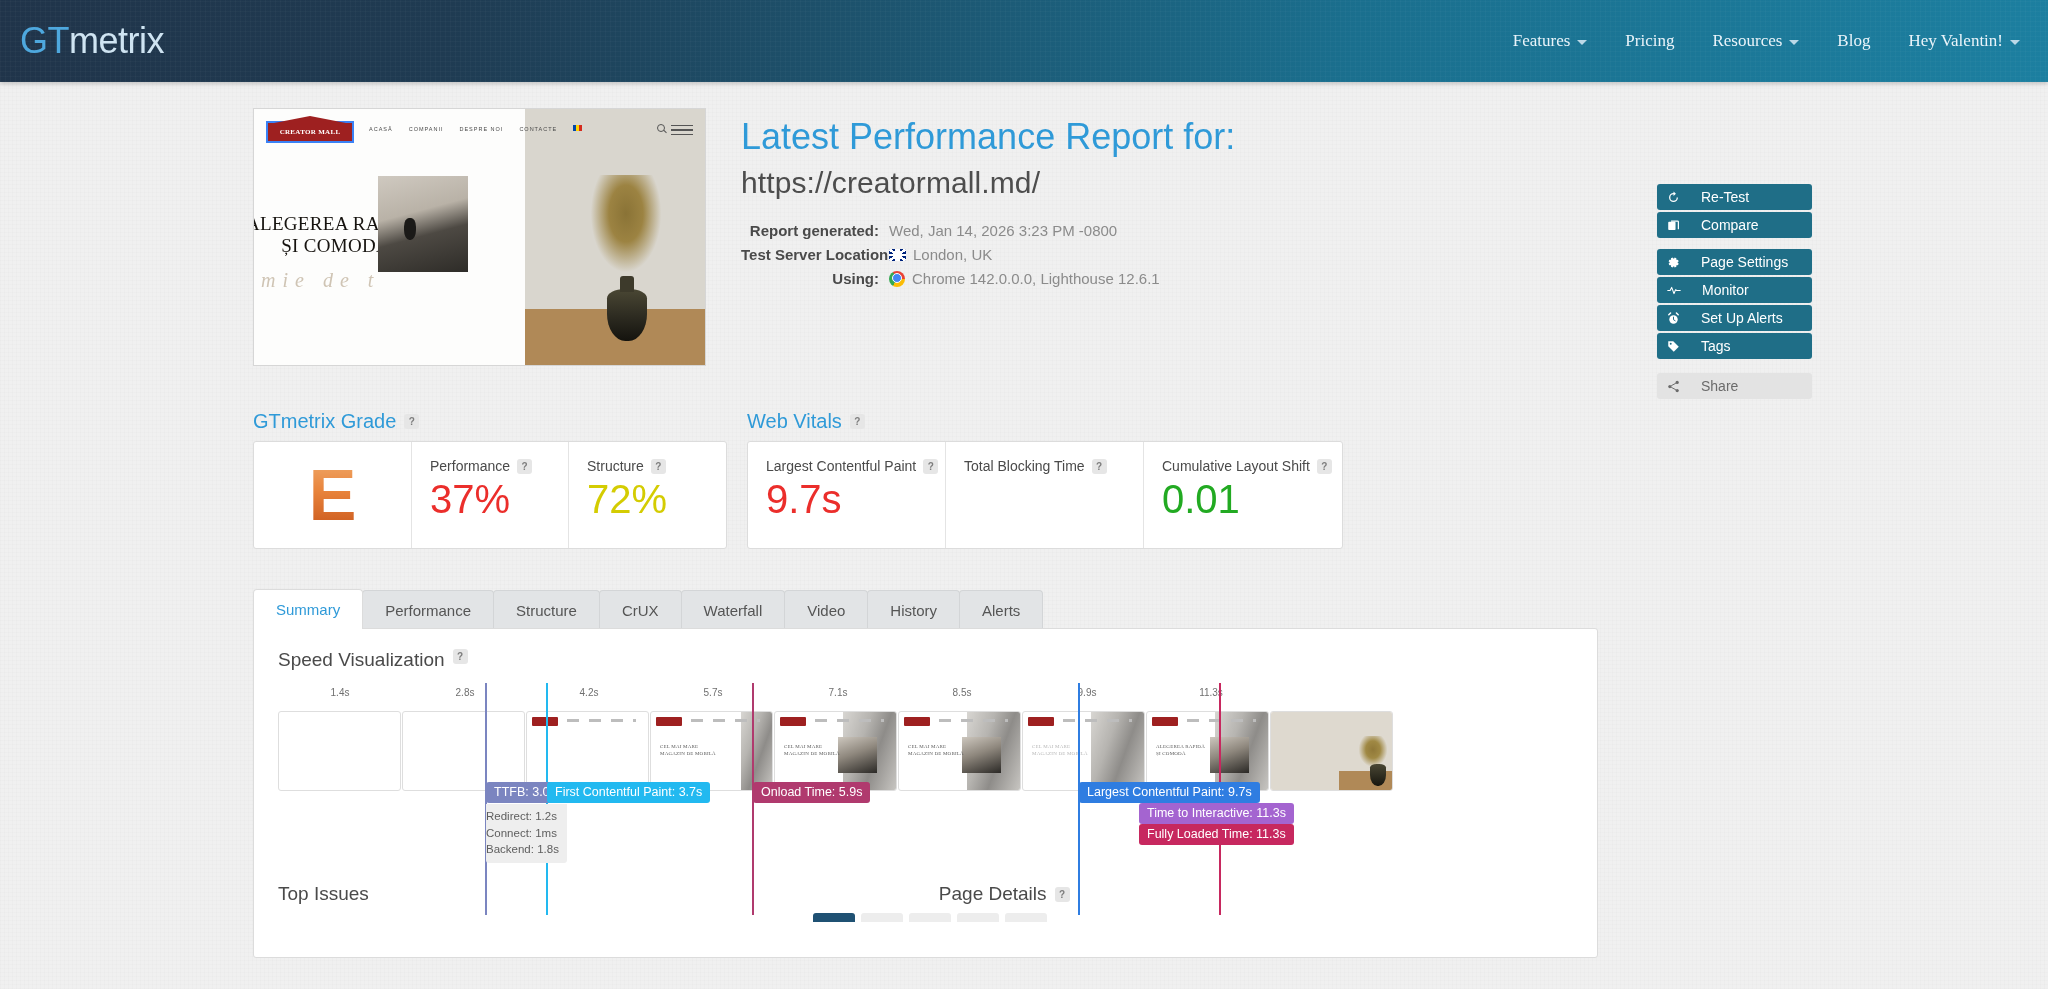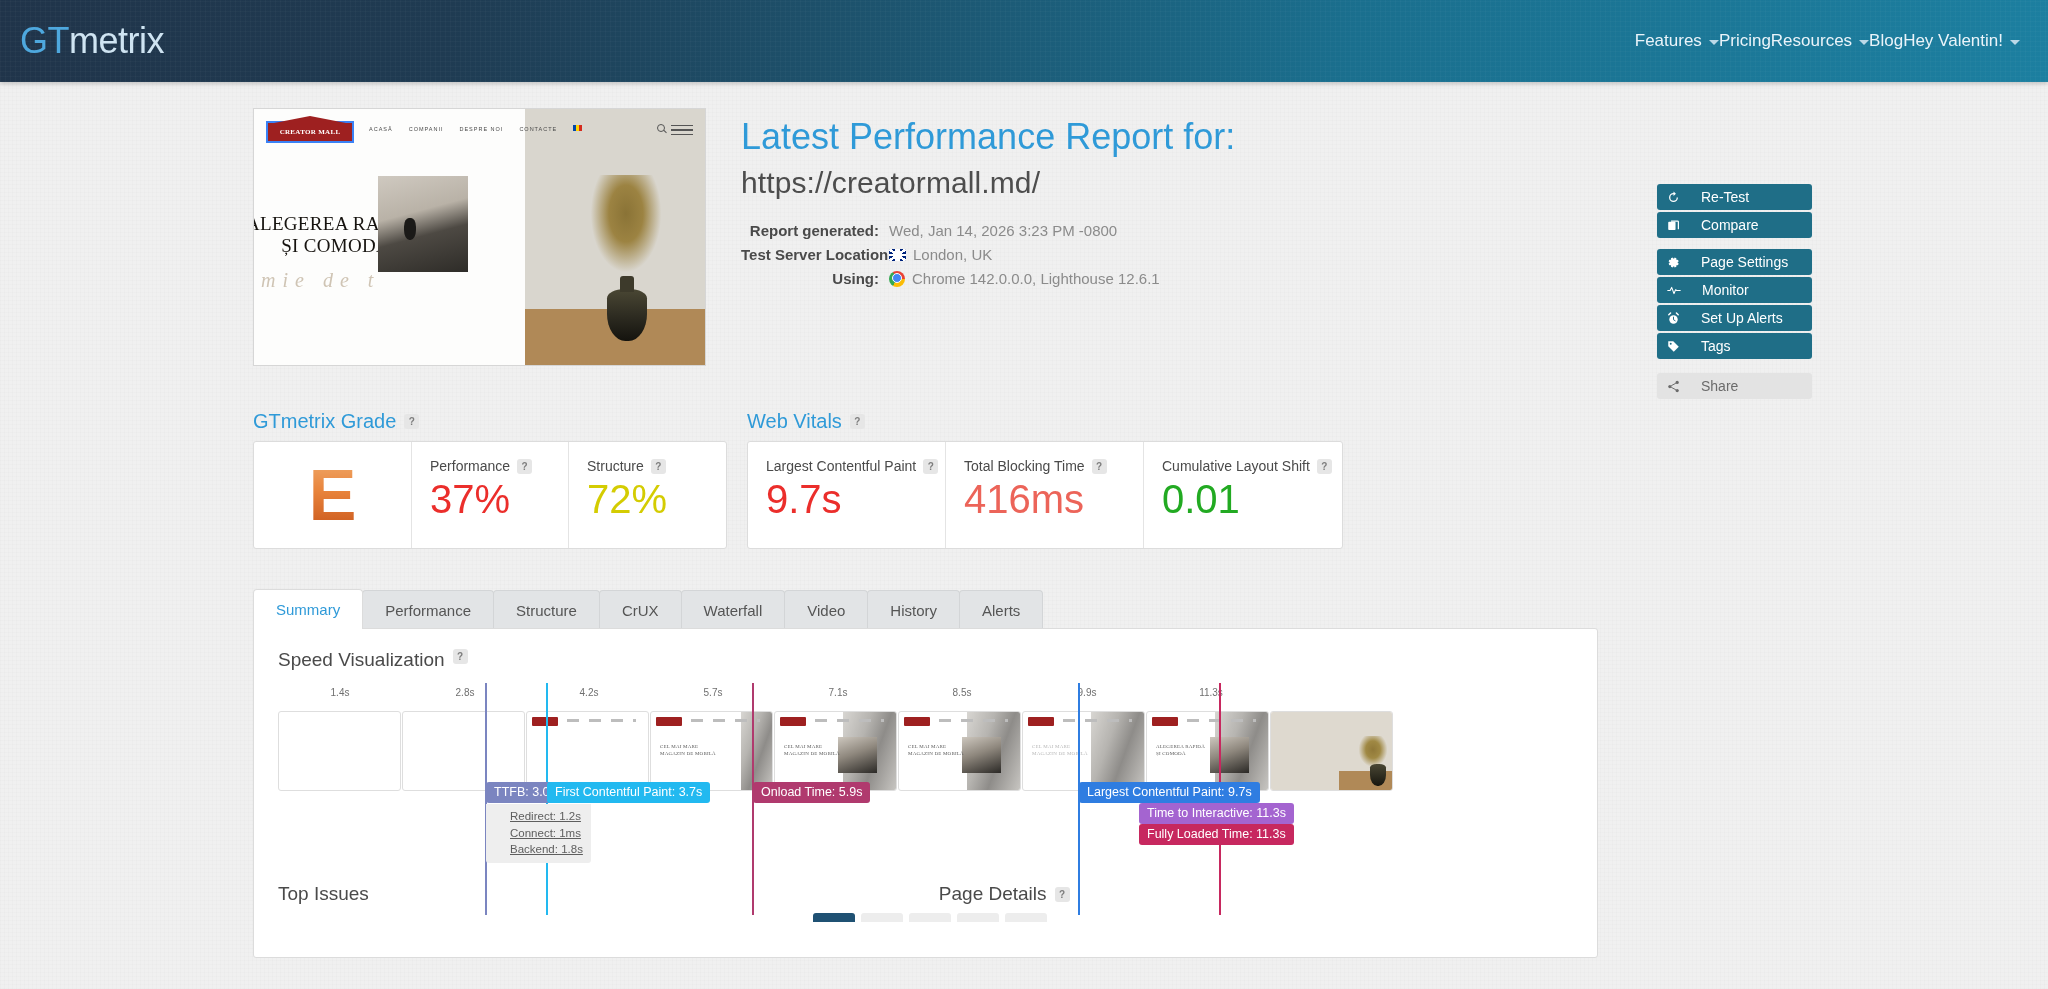--- a/index.html
+++ b/index.html
@@ -44,21 +44,22 @@
     white-space: nowrap;
   }
   .logo .gt { color: #4ea8de; }
   .logo .metrix { color: #cfe4f2; }
 
   .nav {
     margin-left: auto;
     margin-right: 28px;
     display: flex;
     align-items: flex-end;
-    position: relative; z-index: 2;
+    gap: 38px;
+    position: relative; z-index: 2; font-family: Liberation Serif, serif;
   }
   .nav-item {
     color: #eaf4fa;
     font-size: 17px;
     display: flex;
     align-items: center;
     gap: 7px;
     cursor: pointer;
     white-space: nowrap;
   }
@@ -275,21 +276,21 @@
 
   .vline { position: absolute; top: -18px; width: 2px; }
   .vline.tall { height: 232px; }
 
   .mark {
     position: absolute; color: #fff; font-size: 12.5px;
     padding: 3px 8px 4px 8px; border-radius: 3px; white-space: nowrap;
   }
   .ttfb-sub {
     position: absolute; background: #eeeeee; color: #5e5e5e;
-    font-size: 11.5px; line-height: 1.45; padding: 4px 8px 5px 24px; border-radius: 0 0 3px 3px; text-decoration: underline;
+    font-size: 11.5px; line-height: 1.45; padding: 4px 8px 5px 0; border-radius: 0 0 3px 3px;
   }
 
   
   .bottom { display: flex; margin-top: 26px; position: relative; }
   .bh { font-size: 19px; color: #4a4a4a; display:flex; align-items:center; gap:8px; }
   .pager { position: absolute; left: 535px; top: 30px; display: flex; gap: 6px; }
   .pg { width: 42px; height: 9px; border-radius: 3px 3px 0 0; background: #ededed; }
   .pg.active { background: #1f5173; }
 </style>
 </head>
@@ -476,21 +477,20 @@
             <span>Largest Contentful Paint</span>
             <span class="help">?</span>
           </div>
           <div class="val" style="color:#eb2e2b">9.7s</div>
         </div>
         <div class="cell v-cell">
           <div class="cap">
             <span>Total Blocking Time</span>
             <span class="help">?</span>
           </div>
-          <div class="val" style="color:#ec6459">416ms</div>
         </div>
         <div class="cell v-cell">
           <div class="cap">
             <span>Cumulative Layout Shift</span>
             <span class="help">?</span>
           </div>
           <div class="val" style="color:#22aa22">0.01</div>
         </div>
       </div>
     </div>

